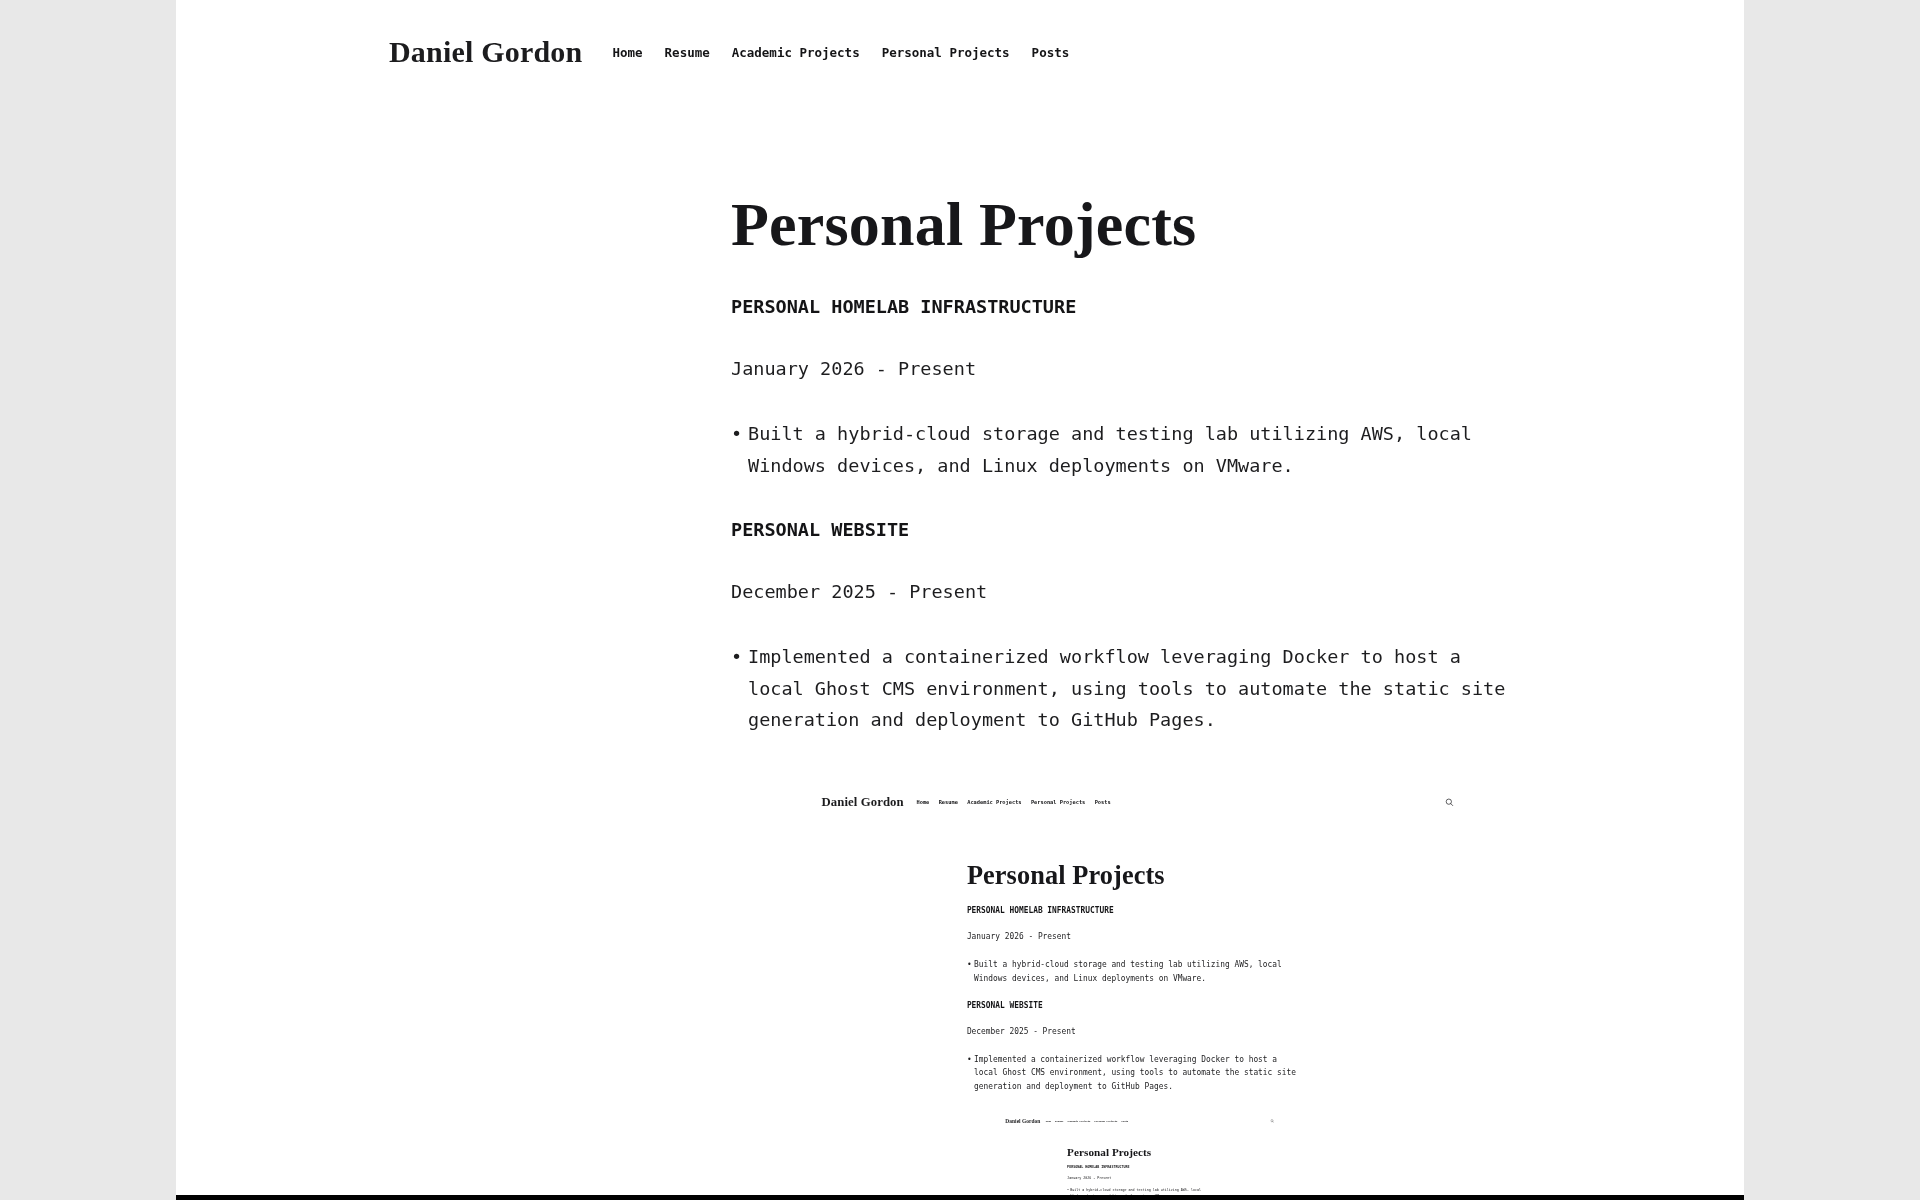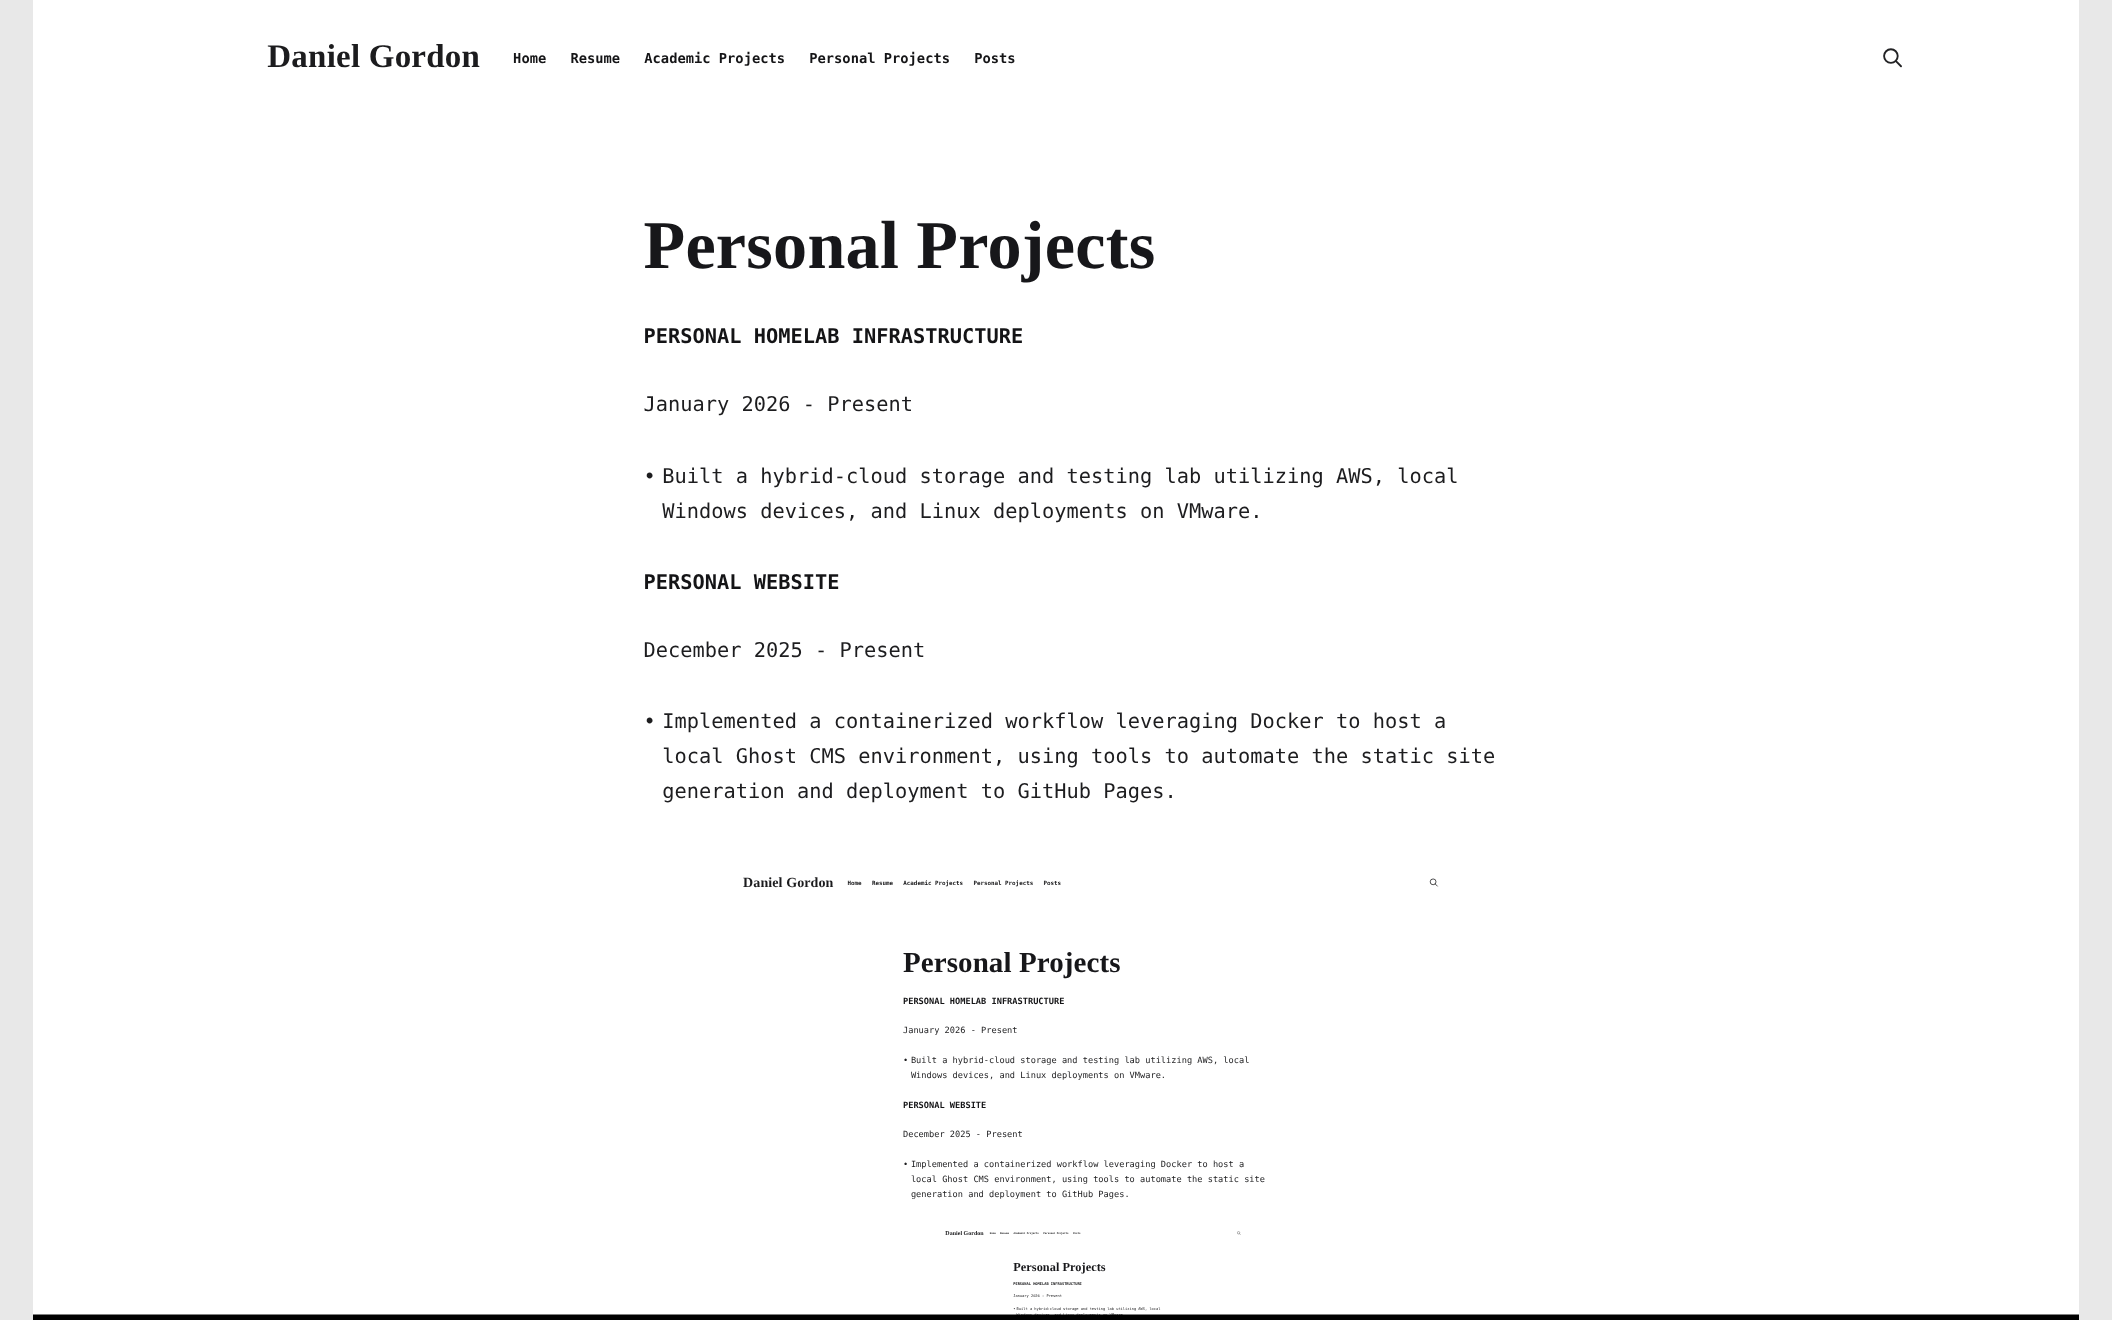--- a/index.html
+++ b/index.html
@@ -1,17 +1,17 @@
 <!DOCTYPE html>
 <html><head>
 <meta charset="utf-8">
 <style>
   html,body{margin:0;padding:0;background:#e8e8e8;}
   .viewport{
-    width:1860px;height:1200px;margin:0 auto;position:relative;overflow:hidden;
+    width:1568px;height:1200px;margin:0 auto;position:relative;overflow:hidden;
     background:#fde047;font-family:"DejaVu Sans Mono",monospace;
   }
   .page{width:1920px;height:1200px;position:relative;overflow:hidden;background:#ffffff;}
 
   
   .site-header{
     display:flex;align-items:center;height:104px;
     padding:0 218px 0 213px;box-sizing:border-box;
   }
   .logo{

